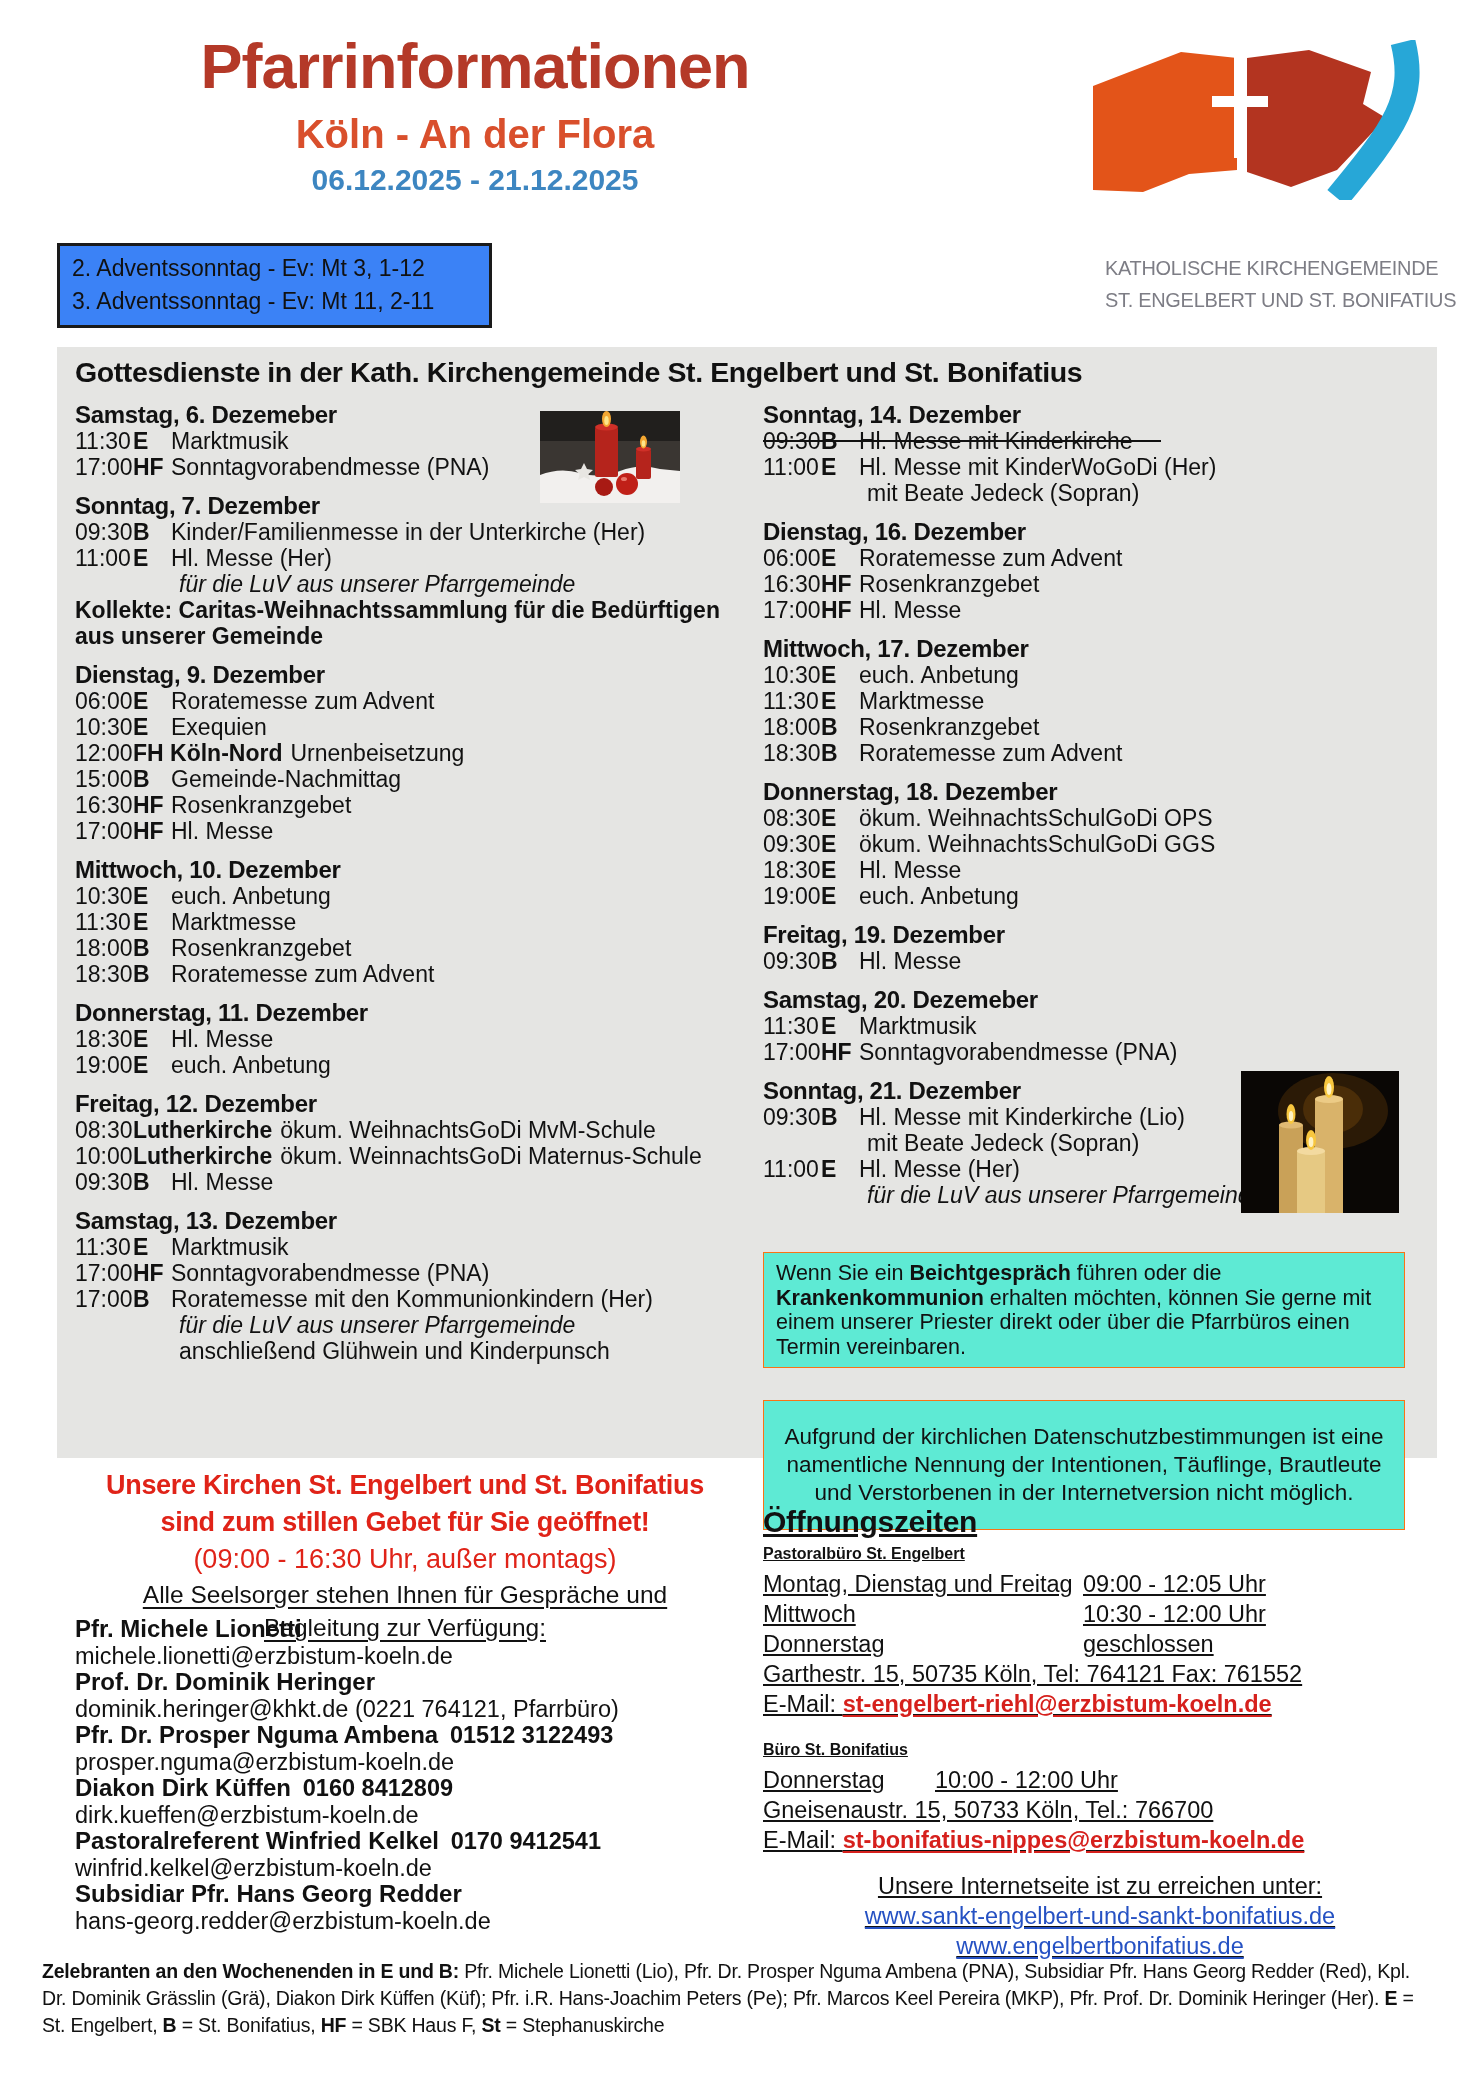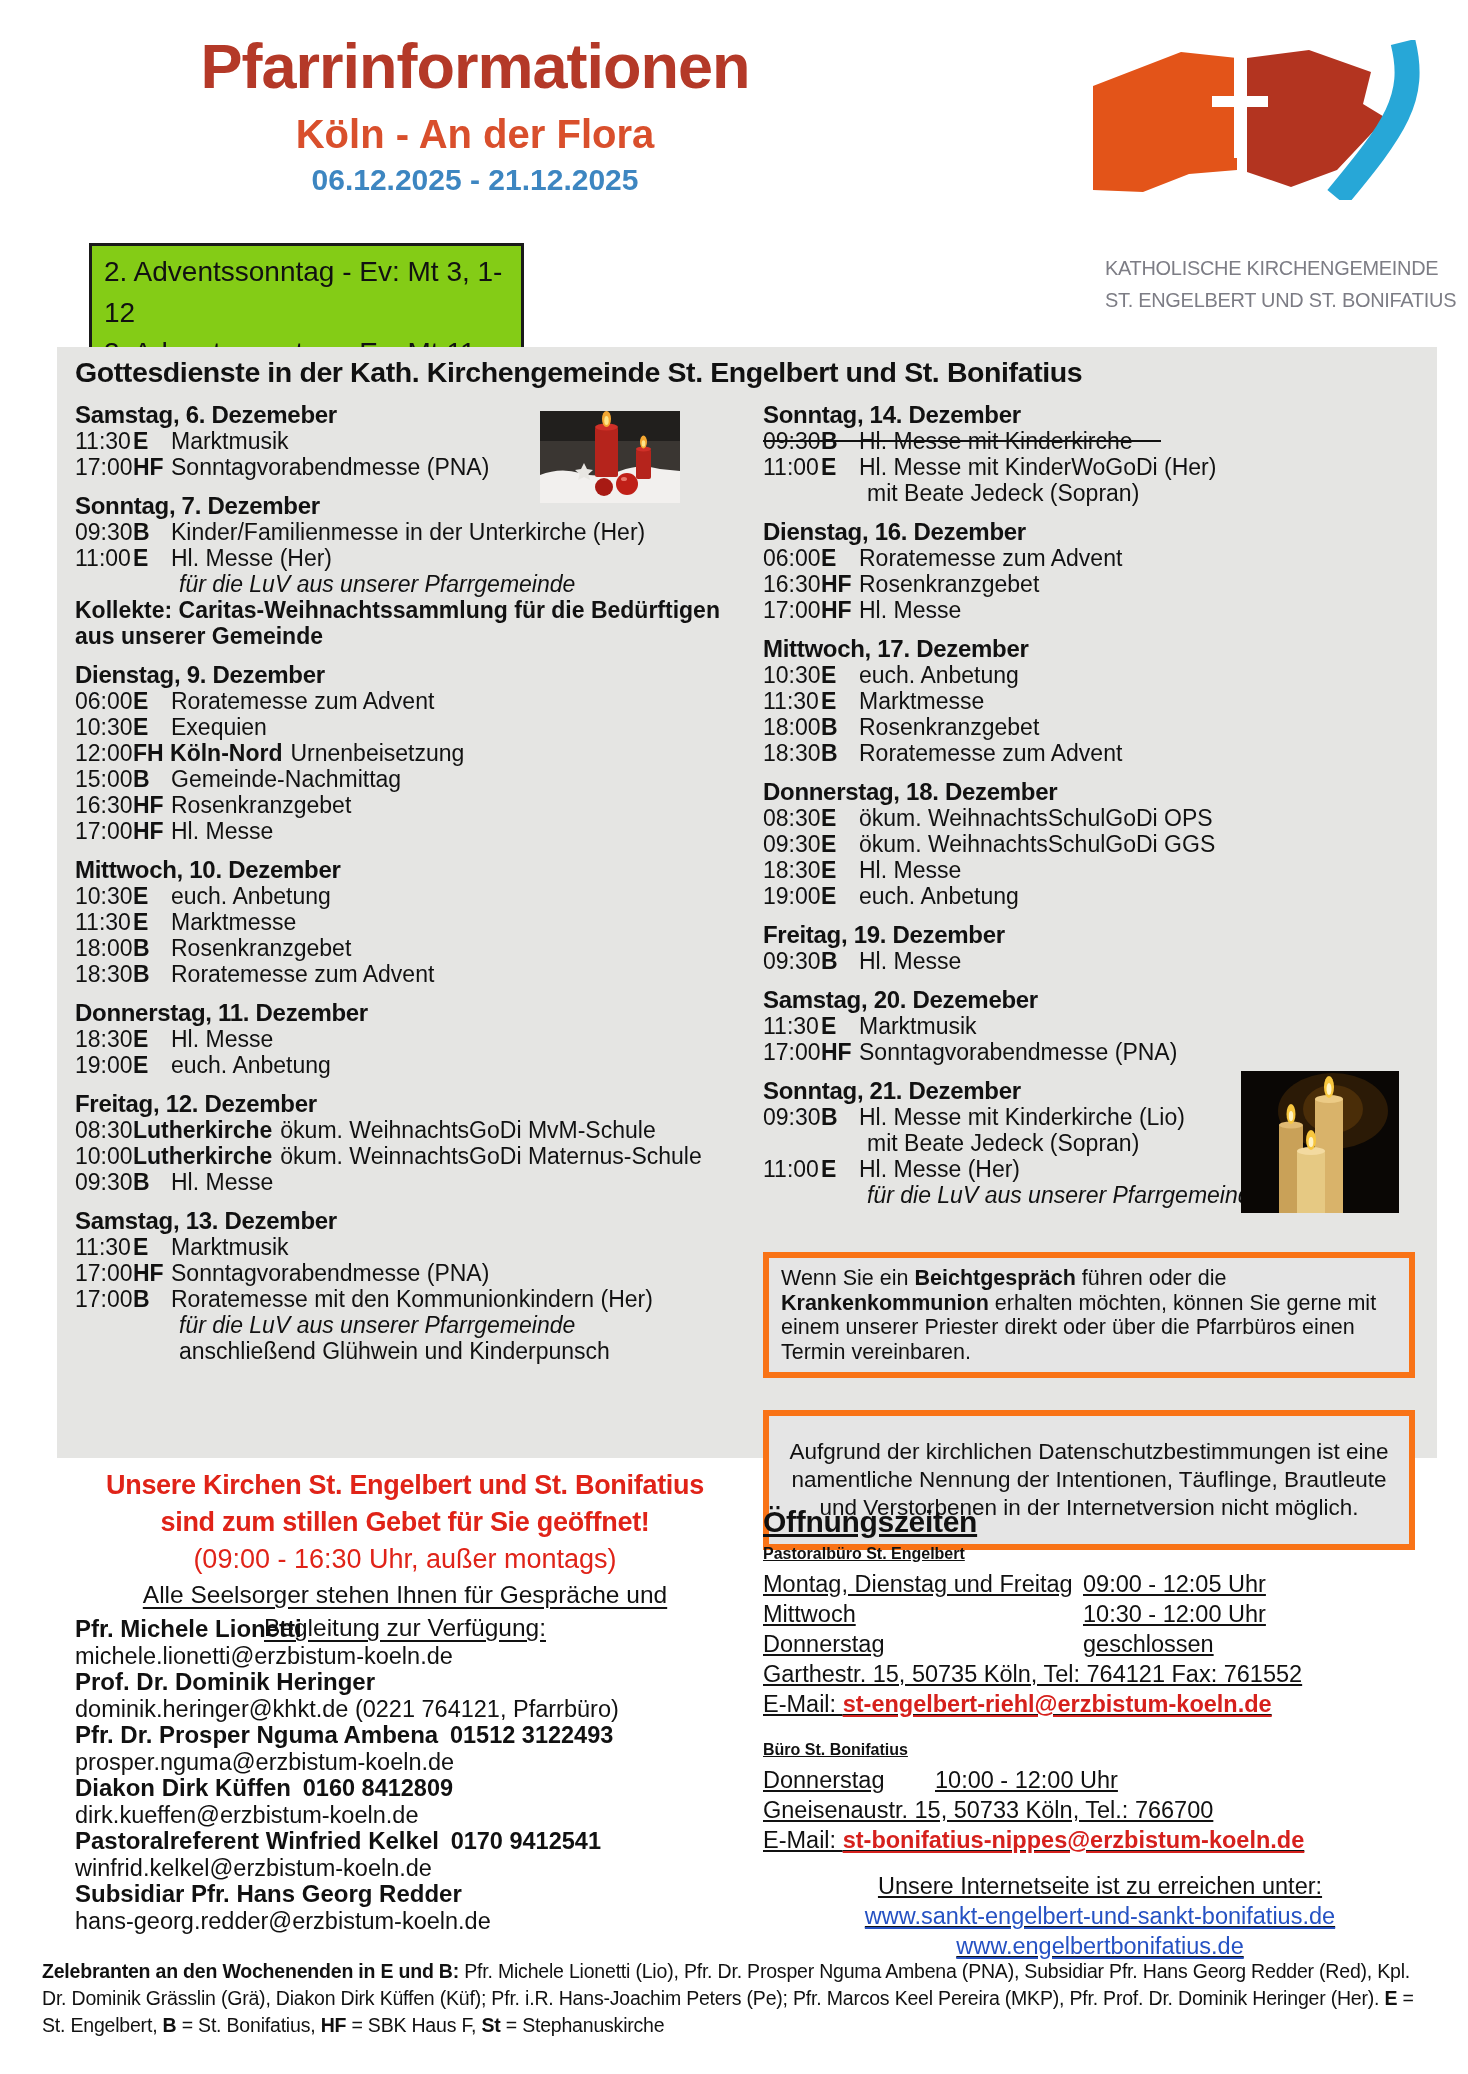--- a/index.html
+++ b/index.html
@@ -11,21 +11,21 @@
              font-size:63px;font-weight:bold;letter-spacing:-1px;color:#b43928;}
   .hdr-sub{position:absolute;left:90px;top:112px;width:770px;text-align:center;
            font-size:40px;font-weight:bold;color:#d94f2c;}
   .hdr-date{position:absolute;left:90px;top:163px;width:770px;text-align:center;
             font-size:30px;font-weight:bold;color:#3d86c1;}
   .logo{position:absolute;left:1085px;top:40px;width:345px;height:160px;}
   .org-caption{position:absolute;left:1105px;top:252px;width:380px;
                font-size:21px;line-height:1.5;color:#7d7d85;letter-spacing:-0.3px;
                transform:scaleX(0.95);transform-origin:left top;white-space:nowrap;}
   .advent-box{position:absolute;left:57px;top:243px;width:405px;border:3px solid #1a1a1a;
-              padding:6px 12px;font-size:28px;line-height:1.45;background:#84cc16;margin-left:32px;}
+              padding:6px 12px;font-size:23px;line-height:1.45;background:#3b82f6;}
 
   
   .gray-panel{position:absolute;left:57px;top:347px;width:1380px;height:1111px;background:#e5e5e3;}
   .svc-heading{position:absolute;left:75px;top:356px;width:1340px;
                font-size:28.5px;font-weight:bold;letter-spacing:-0.4px;}
   .svc-col{position:absolute;top:401px;font-size:23px;line-height:26px;}
   .svc-col.left{left:75px;width:660px;}
   .svc-col.right{left:763px;width:674px;}
   .day{position:relative;margin-bottom:12px;}
   .day-title{font-weight:bold;font-size:24px;line-height:27px;letter-spacing:-0.3px;}
@@ -35,21 +35,21 @@
   .code{font-weight:bold;margin-right:8px;}
   .code-short{display:inline-block;min-width:38px;margin-right:0;}
   .entry-cont{margin-left:104px;}
   .entry-cont.italic{font-style:italic;}
   .entry-full{font-weight:bold;}
   .strike-line{position:absolute;left:0;top:12px;width:398px;border-top:2.5px solid #111;}
   .day-photo{position:absolute;}
   .photo-advent{right:55px;top:10px;width:140px;height:92px;}
   .photo-candles{right:38px;top:-6px;width:158px;height:142px;}
 
-  .note-box{border:6px solid #f97316;background:#e5e5e5;}
+  .note-box{border:1px solid #f97316;background:#5eead4;}
   .note-box.first{margin-top:44px;width:616px;padding:8px 12px;font-size:21.5px;line-height:24.5px;}
   .note-box.second{margin-top:32px;width:600px;padding:22px 20px;font-size:22.5px;line-height:28px;text-align:center;}
 
   
   .churches{position:absolute;left:75px;top:1467px;width:660px;text-align:center;}
   .churches .red-bold{color:#e02318;font-weight:bold;font-size:27px;line-height:37px;letter-spacing:-0.3px;}
   .churches .red-norm{color:#e02318;font-size:27px;line-height:37px;}
   .churches .ul-line{font-size:24.5px;line-height:33px;text-decoration:underline;
                      text-decoration-thickness:2px;text-underline-offset:4px;}
   .contacts{position:absolute;left:75px;top:1616px;width:660px;font-size:23.5px;line-height:26.5px;}

